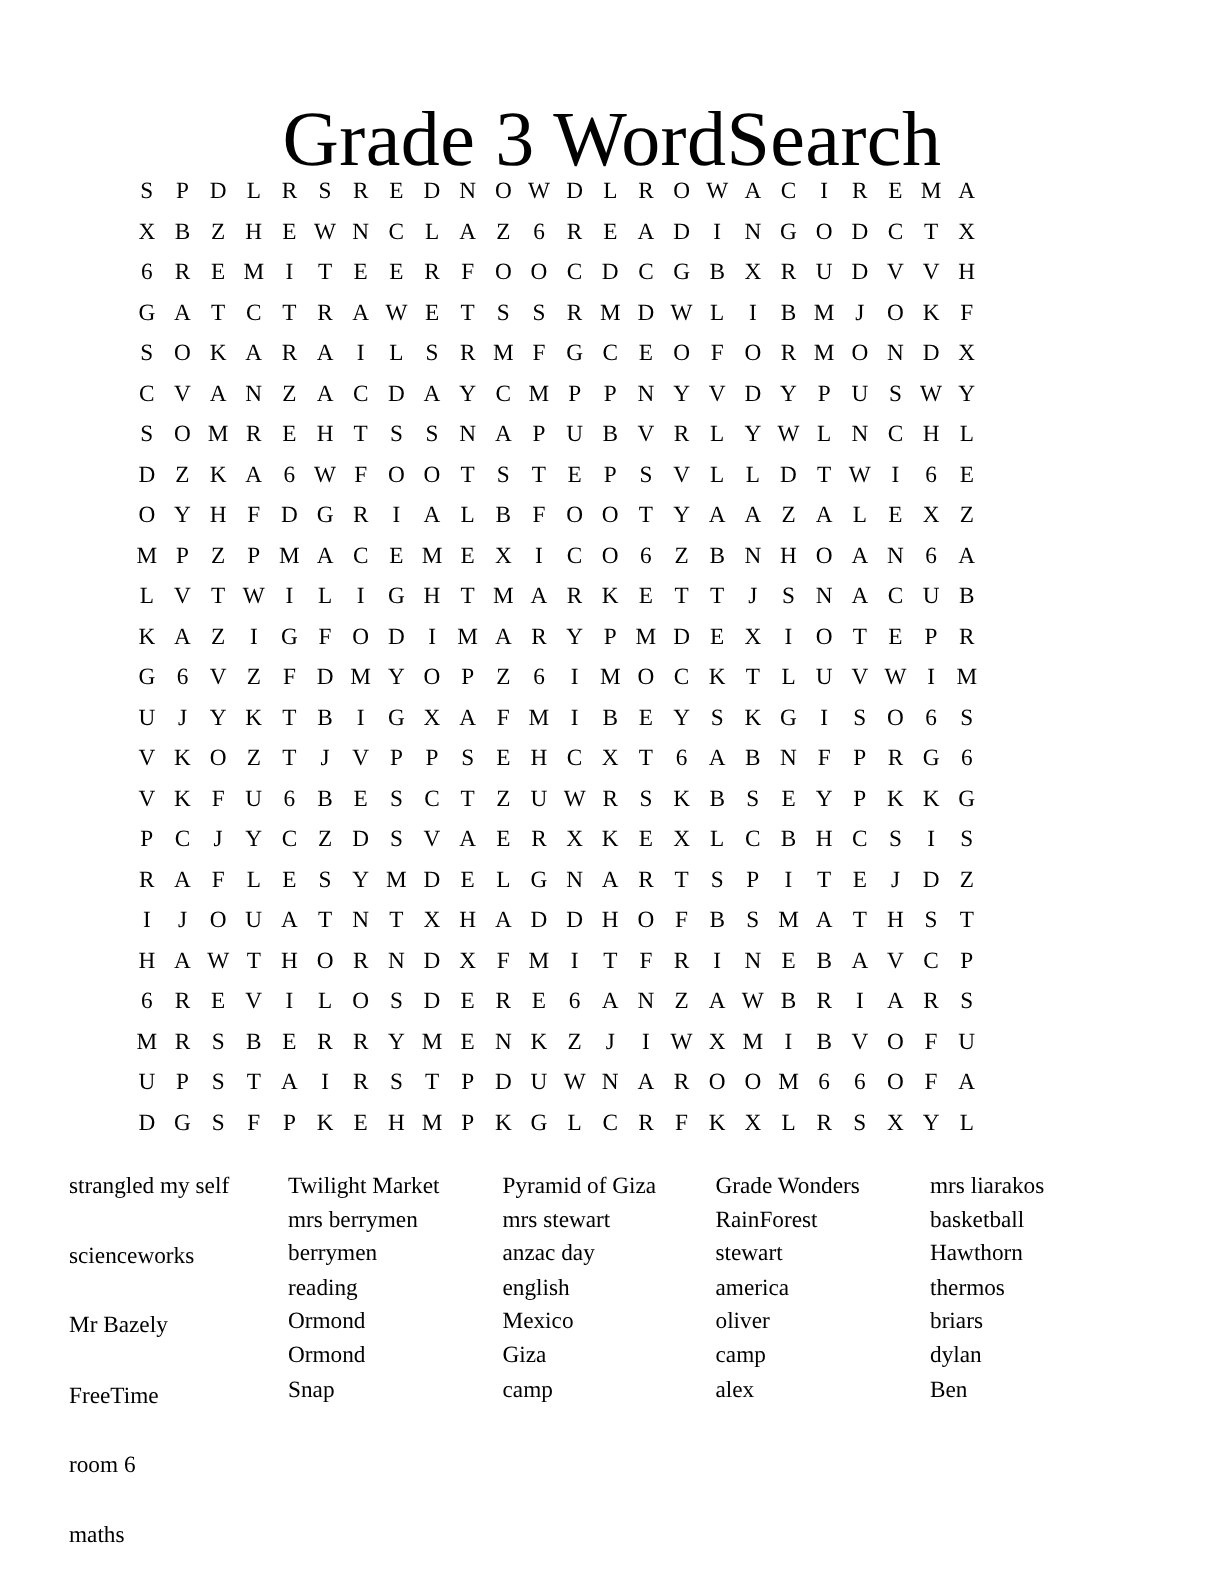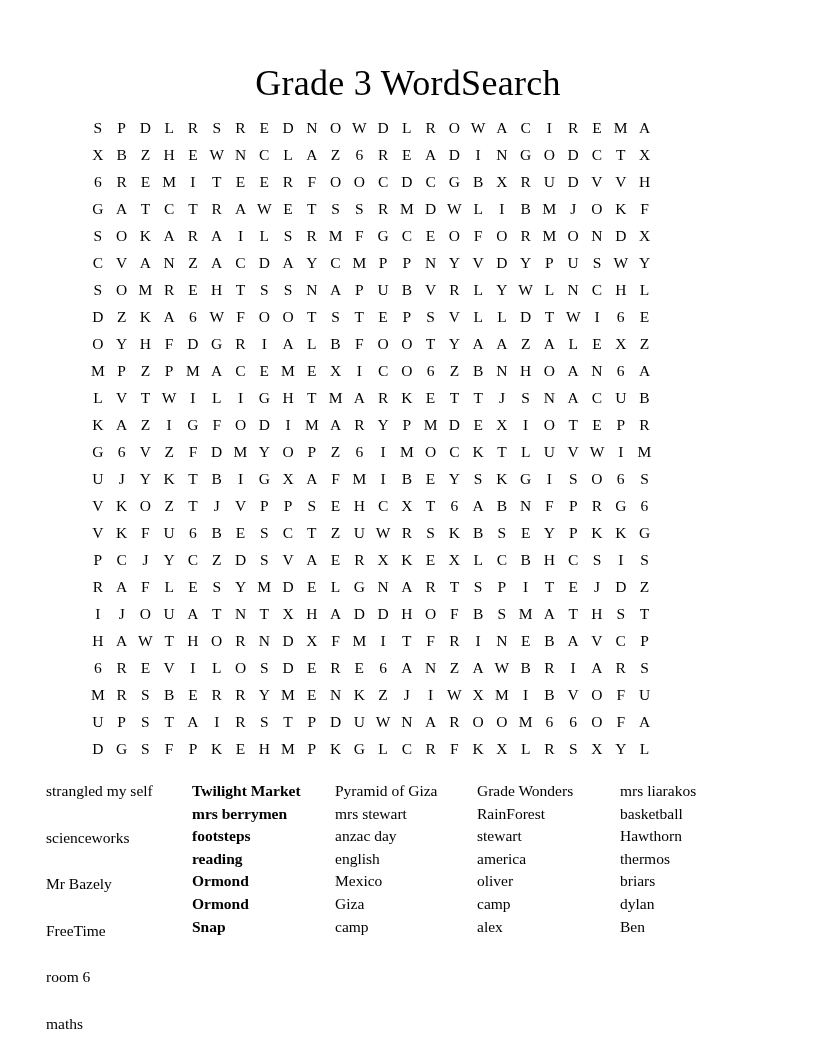--- a/index.html
+++ b/index.html
@@ -21,21 +21,21 @@
     height: 1056px;
     box-sizing: border-box;
   }
   
   .title {
     position: absolute;
     top: 33px;
     left: 0;
     width: 816px;
     text-align: center;
-    font-size: 36px;
+    font-size: 52px;
     font-weight: normal;
     line-height: 52px;
     letter-spacing: 0.3px;
     white-space: nowrap;
   }
   
   .grid {
     position: absolute;
     top: 114px;
     left: 86px;
@@ -64,21 +64,21 @@
     width: 744px;
     display: flex;
     flex-direction: row;
     align-items: flex-start;
   }
   .word-col {
     display: flex;
     flex-direction: column;
   }
   .word-col.c0 { width: 146px; gap: 24px; }
-  .word-col.c1 { width: 143px; font-weight: bold; }
+  .word-col.c1 { width: 143px; }
   .word-col.c2 { width: 142px; }
   .word-col.c3 { width: 143px; }
   .word-col.c4 { width: 150px; }
   .word-item {
     font-size: 15.5px;
     line-height: 22.6px;
     height: 22.6px;
     white-space: nowrap;
   }
 </style>
@@ -723,21 +723,21 @@
         <div class="word-item">Mr Bazely</div>
         <div class="word-item">FreeTime</div>
         <div class="word-item">room 6</div>
         <div class="word-item">maths</div>
         <div class="word-item">Footy</div>
         <div class="word-item">Tim</div>
       </div>
       <div class="word-col c1">
         <div class="word-item">Twilight Market</div>
         <div class="word-item">mrs berrymen</div>
-        <div class="word-item">footsteps</div>
+        <div class="word-item">berrymen</div>
         <div class="word-item">reading</div>
         <div class="word-item">Ormond</div>
         <div class="word-item">Ormond</div>
         <div class="word-item">Snap</div>
       </div>
       <div class="word-col c2">
         <div class="word-item">Pyramid of Giza</div>
         <div class="word-item">mrs stewart</div>
         <div class="word-item">anzac day</div>
         <div class="word-item">english</div>

